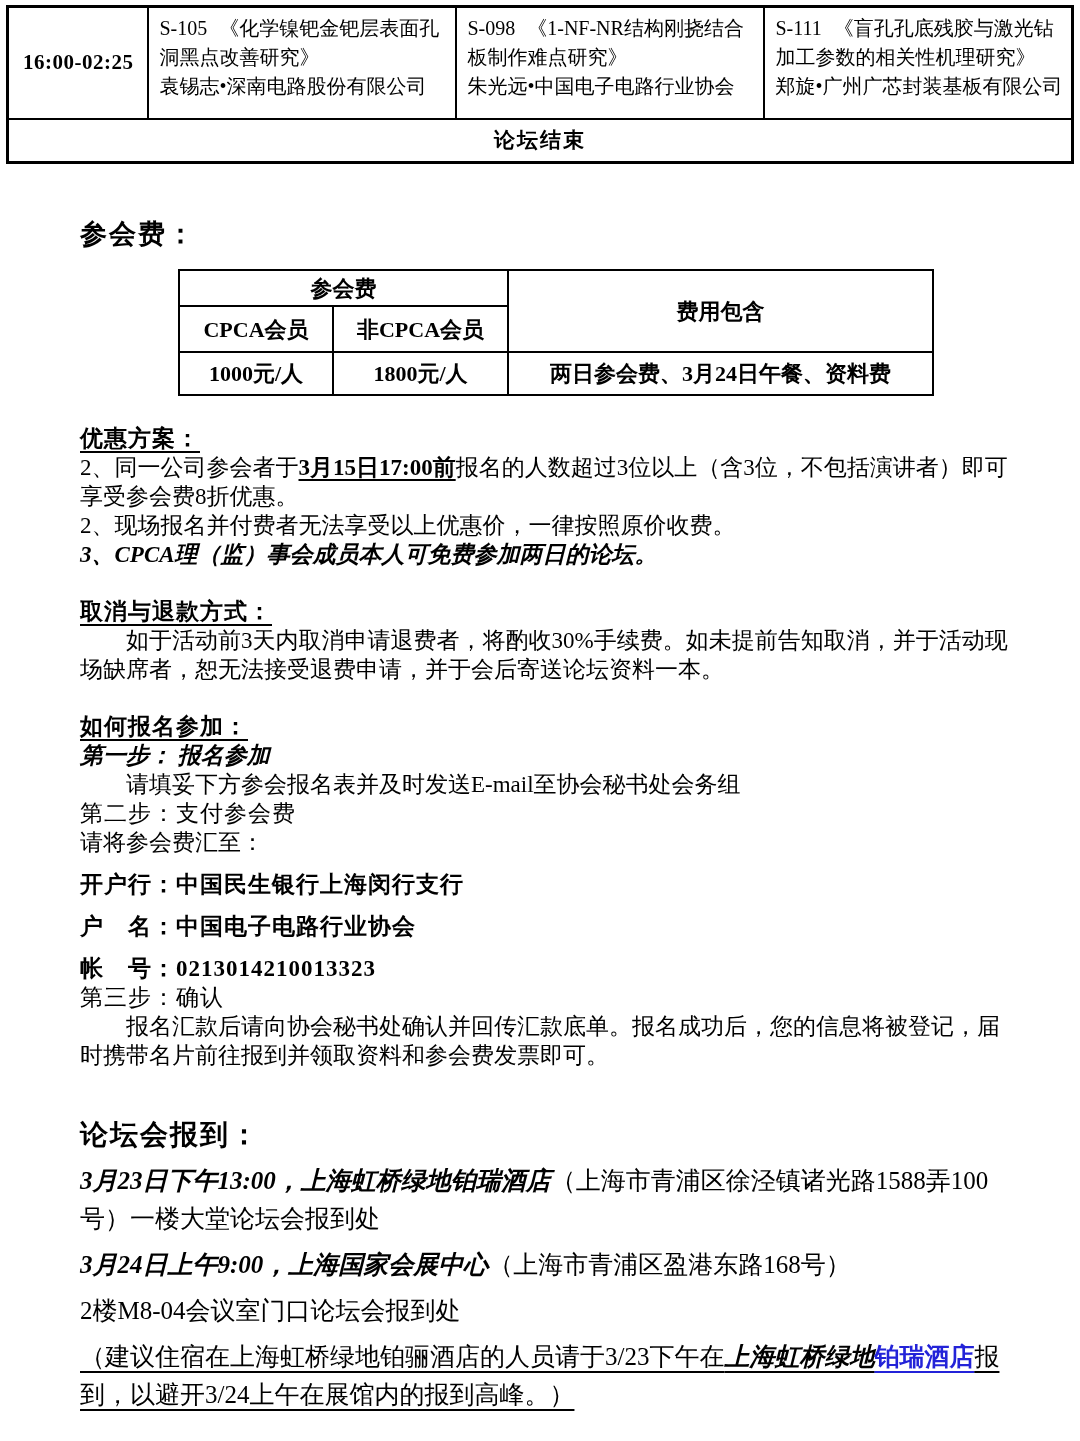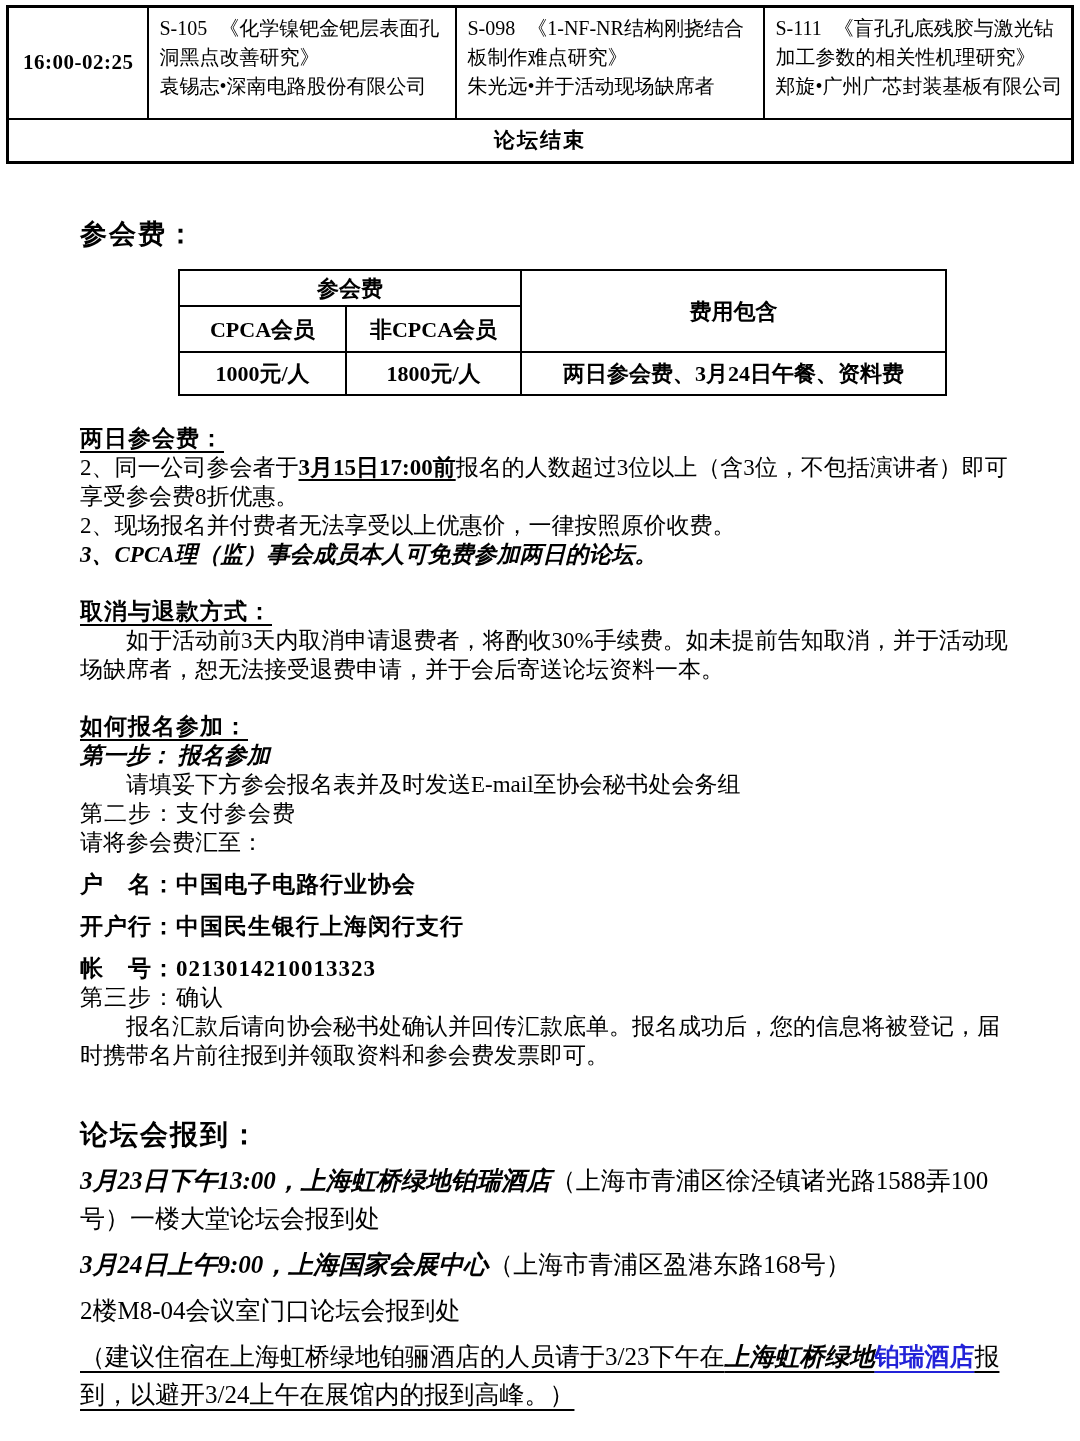--- a/index.html
+++ b/index.html
@@ -31,21 +31,21 @@
   
   .content { padding:0 70px 0 80px; font-size:23px; line-height:29px; }
 
   .fee-heading { font-size:27px; font-weight:bold; margin-top:56px; letter-spacing:2px; }
 
   table.fee {
     border-collapse:collapse; border:2px solid #000;
     margin:20px 0 0 98px; text-align:center; font-weight:bold; font-size:22px;
   }
   table.fee td { border:2px solid #000; vertical-align:middle; }
-  .fee-c1 { width:167px; } .fee-c2 { width:175px; } .fee-c3 { width:425px; }
+  .fee-c1 { width:154px; } .fee-c2 { width:175px; } .fee-c3 { width:425px; }
   .fee-r1 td { height:36px; }
   .fee-r2 td { height:46px; }
   .fee-r3 td { height:43px; }
 
   .sec { margin-top:28px; }
   .sec-head {
     display:inline-block; font-weight:bold; text-decoration:underline;
     text-underline-offset:5px; padding-right:10px; letter-spacing:1px;
   }
   .em-date { font-weight:bold; text-decoration:underline; text-underline-offset:4px;text-align:center; }
@@ -73,21 +73,21 @@
     <table class="schedule">
       <tbody>
           <tr>
         <td class="time-cell">16:00-02:25</td>
         <td class="session-cell">
           <span class="s-code">S-105</span><span>《化学镍钯金钯层表面孔洞黑点改善研究》</span>
           <div>袁锡志•深南电路股份有限公司</div>
         </td>
         <td class="session-cell">
           <span class="s-code">S-098</span><span>《1-NF-NR结构刚挠结合板制作难点研究》</span>
-          <div>朱光远•并于活动现场缺席者</div>
+          <div>朱光远•中国电子电路行业协会</div>
         </td>
         <td class="session-cell">
           <span class="s-code">S-111</span><span>《盲孔孔底残胶与激光钻加工参数的相关性机理研究》</span>
           <div>郑旋•广州广芯封装基板有限公司</div>
         </td>
       </tr>
       <tr>
         <td class="footer-cell" colspan="4">论坛结束</td>
       </tr>
     </tbody>
@@ -110,40 +110,40 @@
       </tr>
       <tr class="fee-r3">
         <td>1000元/人</td>
         <td>1800元/人</td>
         <td>两日参会费、3月24日午餐、资料费</td>
       </tr>
     </tbody>
       </table>
 
     <div class="sec">
-      <span class="sec-head">两日参会费：</span>
+      <span class="sec-head">优惠方案：</span>
       <div><span>2、同一公司参会者于</span><span class="em-date">3月15日17:00前</span><span>报名的人数超过3位以上（含3位，不包括演讲者）即可享受参会费8折优惠。</span></div>
       <div>2、现场报名并付费者无法享受以上优惠价，一律按照原价收费。</div>
       <div class="bold-line">3、CPCA理（监）事会成员本人可免费参加两日的论坛。</div>
     </div>
 
     <div class="sec">
       <span class="sec-head">取消与退款方式：</span>
       <div class="indent2">如于活动前3天内取消申请退费者，将酌收30%手续费。如未提前告知取消，并于活动现场缺席者，恕无法接受退费申请，并于会后寄送论坛资料一本。</div>
     </div>
 
     <div class="sec">
       <span class="sec-head">如何报名参加：</span>
       <div class="bold-line">第一步： 报名参加</div>
       <div class="indent2">请填妥下方参会报名表并及时发送E-mail至协会秘书处会务组</div>
 
       <div class="step-label">第二步：支付参会费</div>
       <div>请将参会费汇至：</div>
+      <div class="bank-line">开户行：中国民生银行上海闵行支行</div>
       <div class="bank-line">户　名：中国电子电路行业协会</div>
-      <div class="bank-line">开户行：中国民生银行上海闵行支行</div>
       <div class="bank-line">帐　号：0213014210013323</div>
 
       <div class="step-label">第三步：确认</div>
       <div class="indent2">报名汇款后请向协会秘书处确认并回传汇款底单。报名成功后，您的信息将被登记，届时携带名片前往报到并领取资料和参会费发票即可。</div>
     </div>
 
     <div class="checkin">
       <div class="checkin-head">论坛会报到：</div>
       <p><span class="bold-line">3月23日下午13:00，上海虹桥绿地铂瑞酒店</span><span>（上海市青浦区徐泾镇诸光路1588弄100号）一楼大堂论坛会报到处</span></p>
       <p><span class="bold-line">3月24日上午9:00，上海国家会展中心</span><span>（上海市青浦区盈港东路168号）</span></p>

